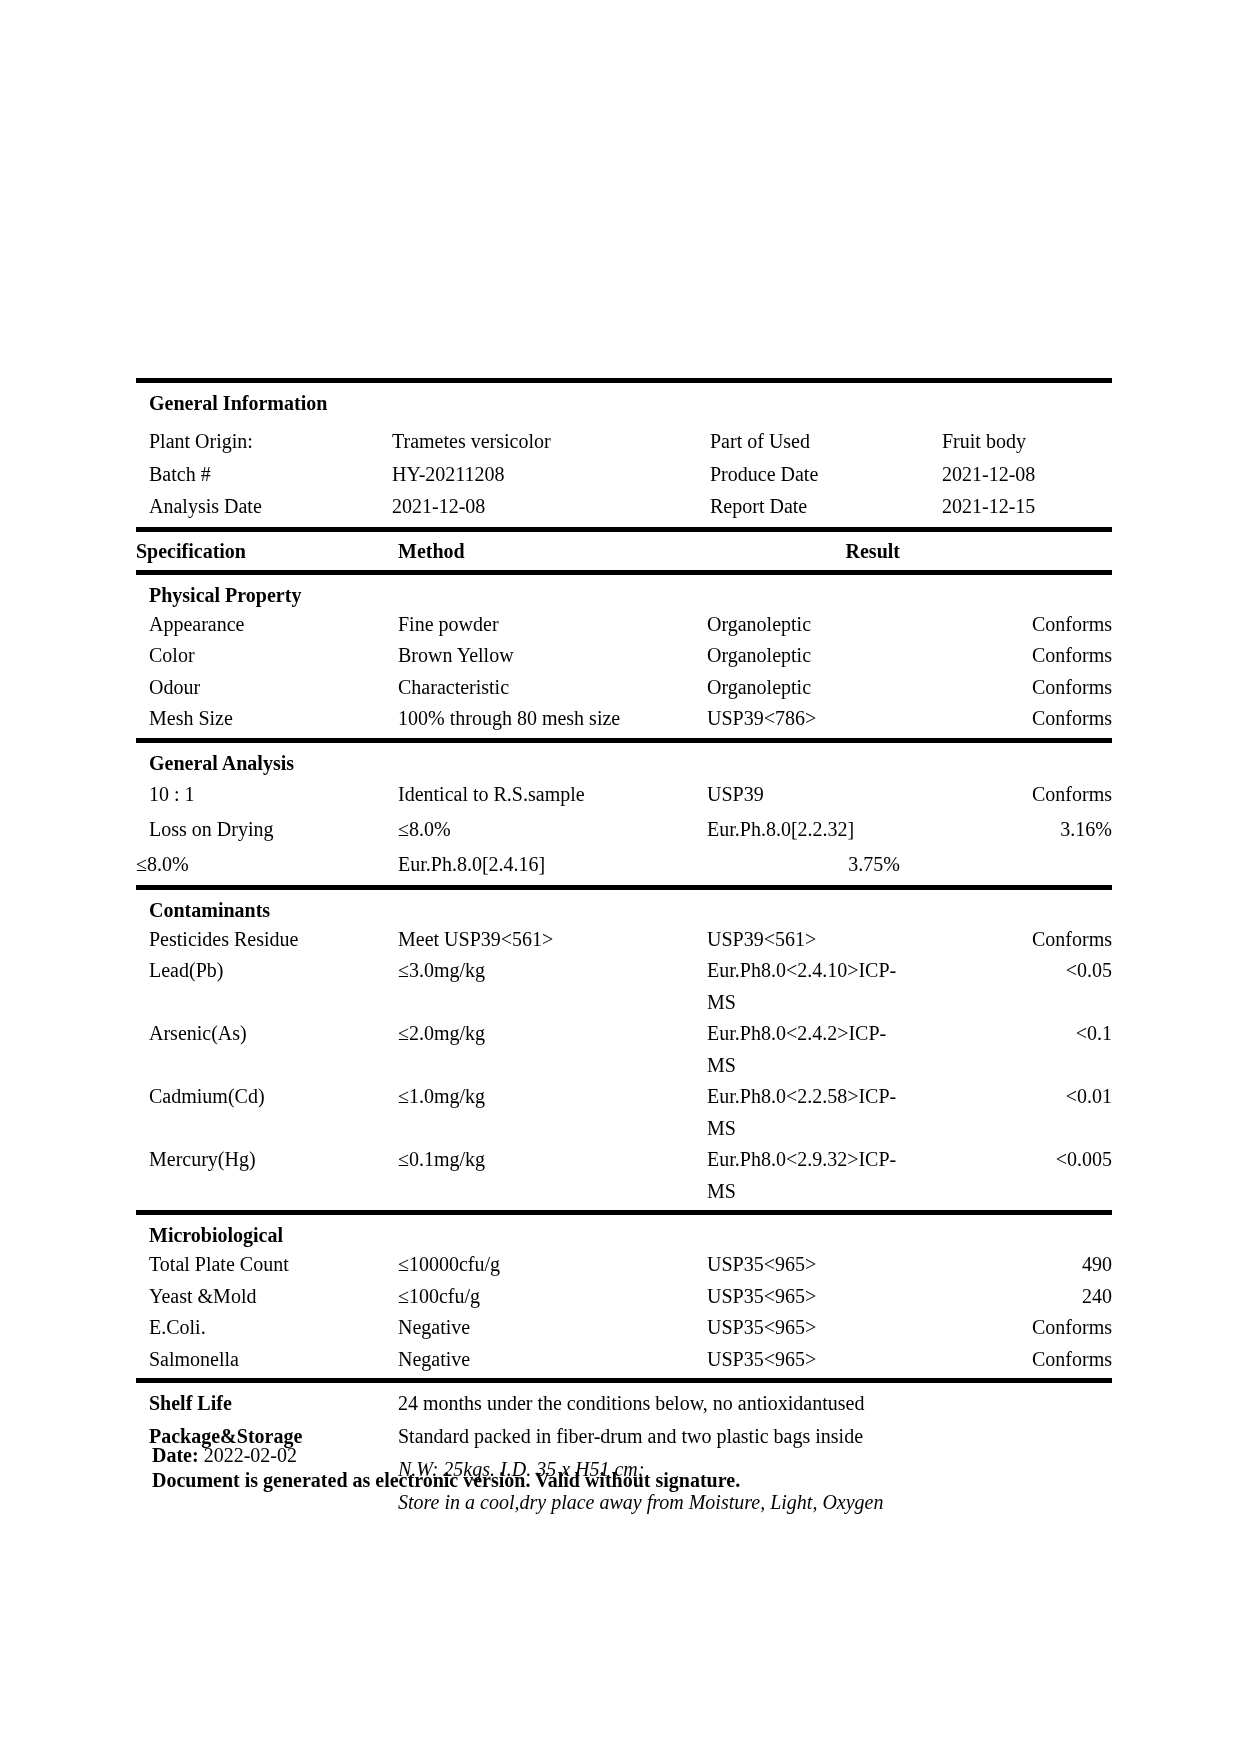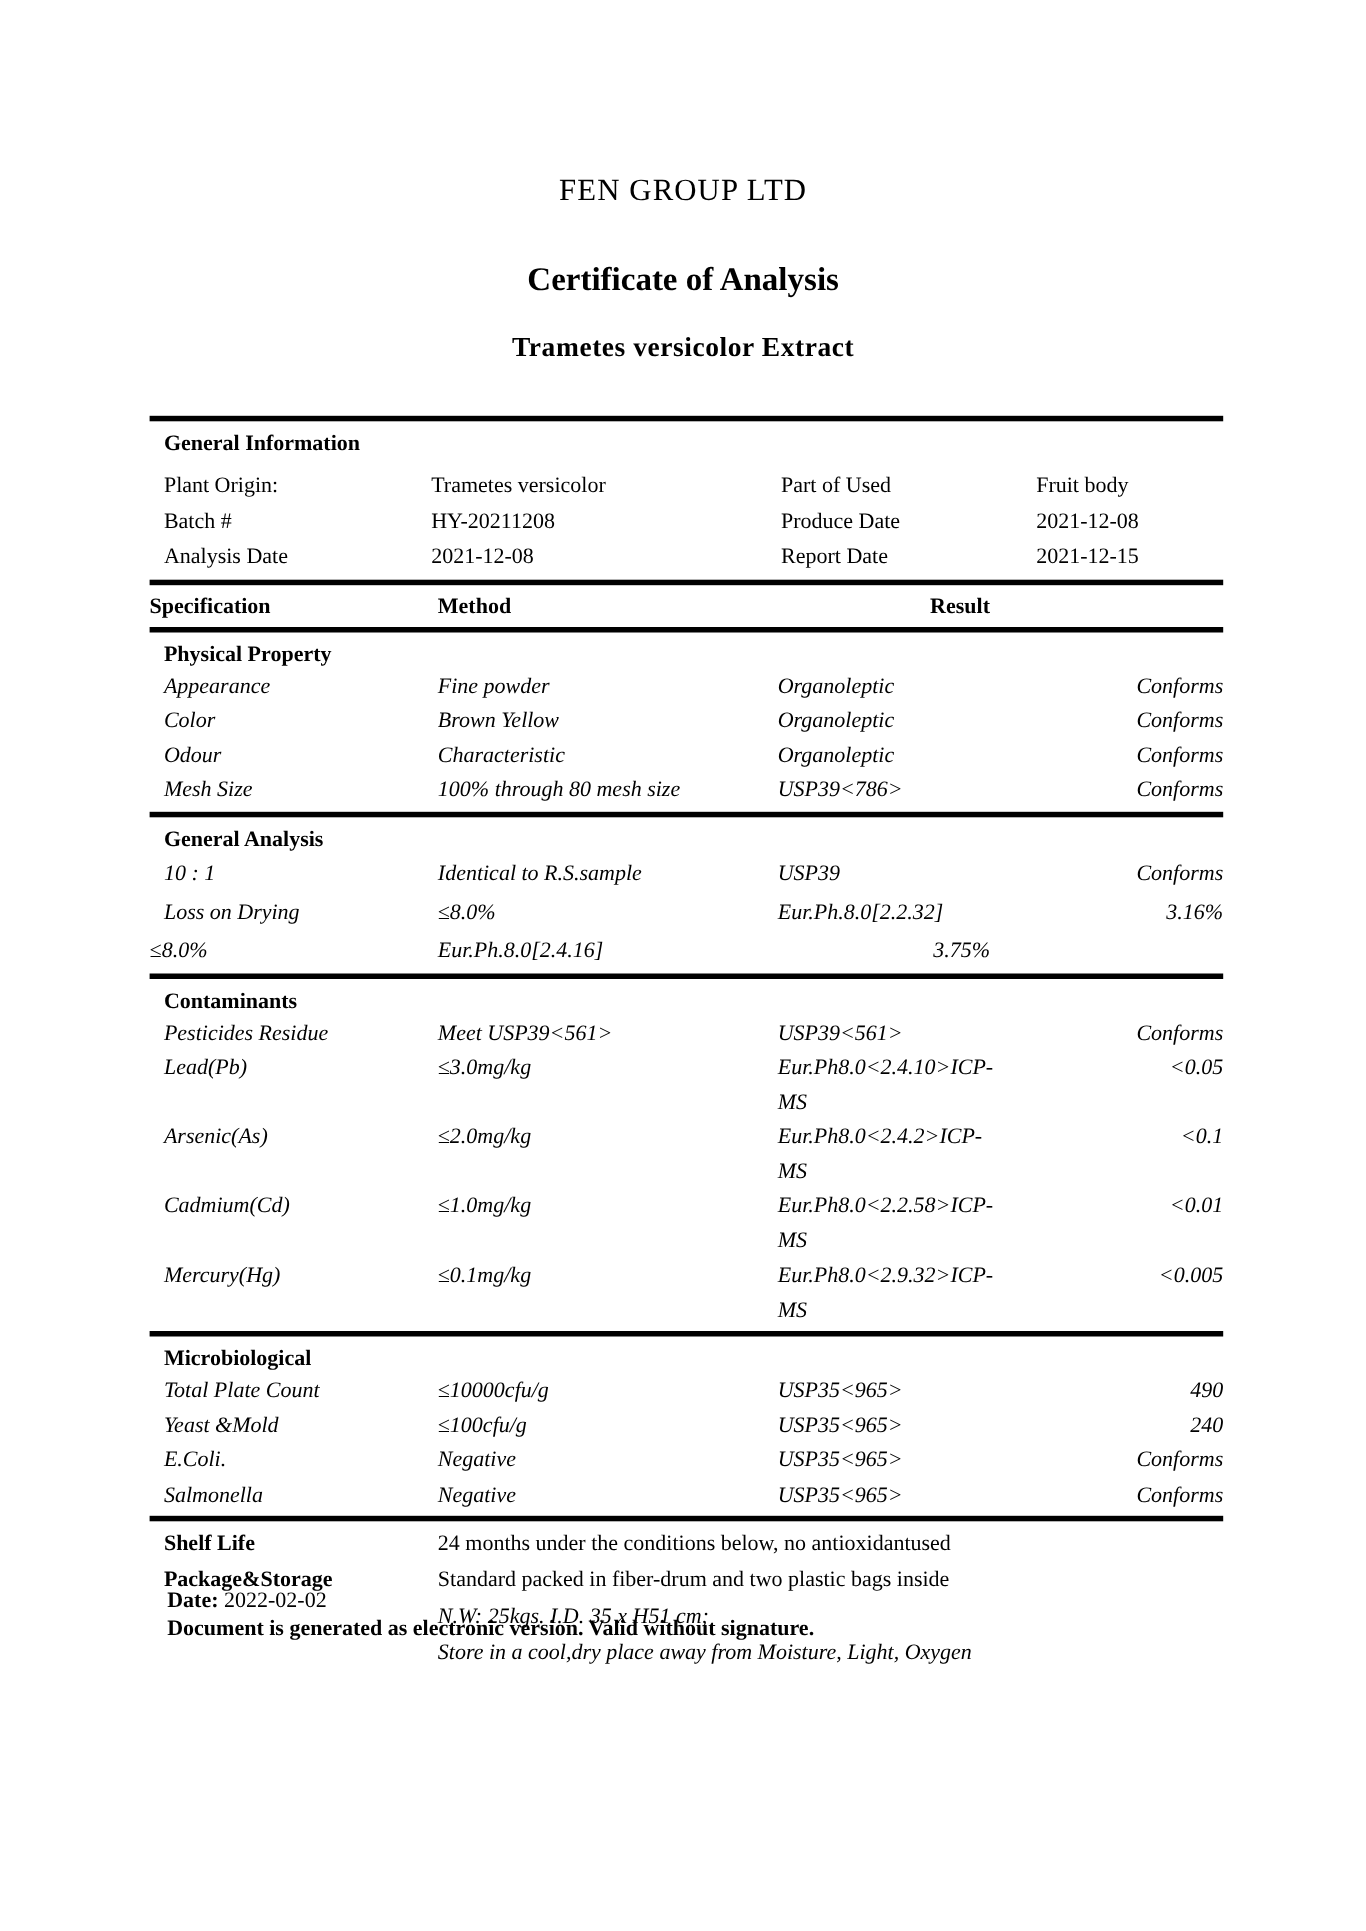--- a/index.html
+++ b/index.html
@@ -27,42 +27,37 @@
   
   .irow { display:grid; grid-template-columns:256px 318px 232px 170px; line-height:32.5px; }
   .irow .c1 { padding-left:13px; }
   .info-rows { padding:8px 0 4px 0; }
 
   
   .trow { display:grid; grid-template-columns:262px 309px 193px 212px; line-height:31.5px; }
   .trow .c1 { padding-left:13px; }
   .trow .c4 { text-align:right; }
   .thead { font-weight:bold; line-height:38px; }
-  .sec-rows { padding-bottom:3px;font-style:italic; }
+  .sec-rows { padding-bottom:3px; }
   .sec-ga .trow { line-height:35px; }
 
   
   .srow { display:grid; grid-template-columns:262px 714px; line-height:33px; }
   .srow .c1 { padding-left:13px; font-weight:bold; }
   .storage { padding-top:4px; }
   .storage .cont { grid-column:2;font-style:italic; }
 
   .footer { position:absolute; left:138px; top:1443px; line-height:25px;margin-left:14px; }
   .footer b { font-weight:bold; }
 </style>
 </head>
 <body>
 
 <div class="page">
 
-  <div class="titles">
-    <div class="company">FEN GROUP LTD</div>
-    <div class="doc-title">Certificate of Analysis</div>
-    <div class="product">Trametes versicolor Extract</div>
-  </div>
 
   <div class="doc-table">
 
     <div class="rule"></div>
 
     <div class="sec-heading">General Information</div>
 
     <div class="info-rows">
       <div class="irow">
         <div class="c1">Plant Origin:</div>

